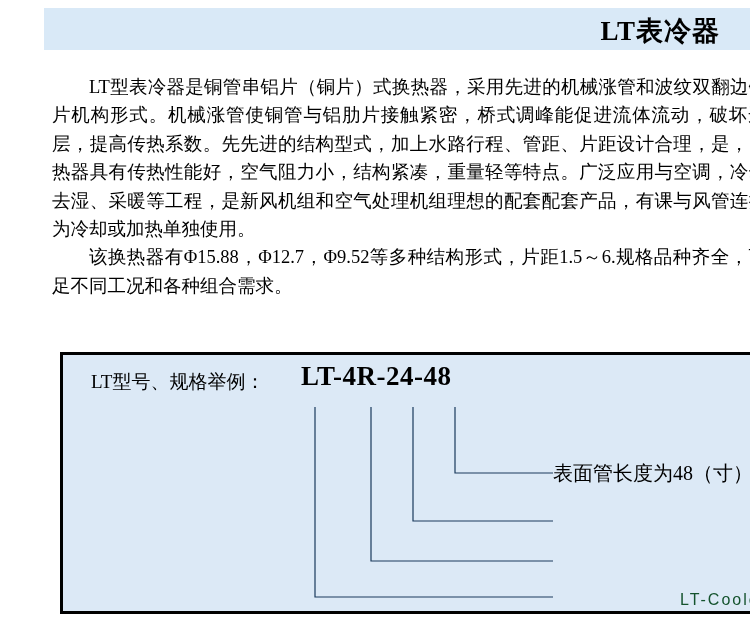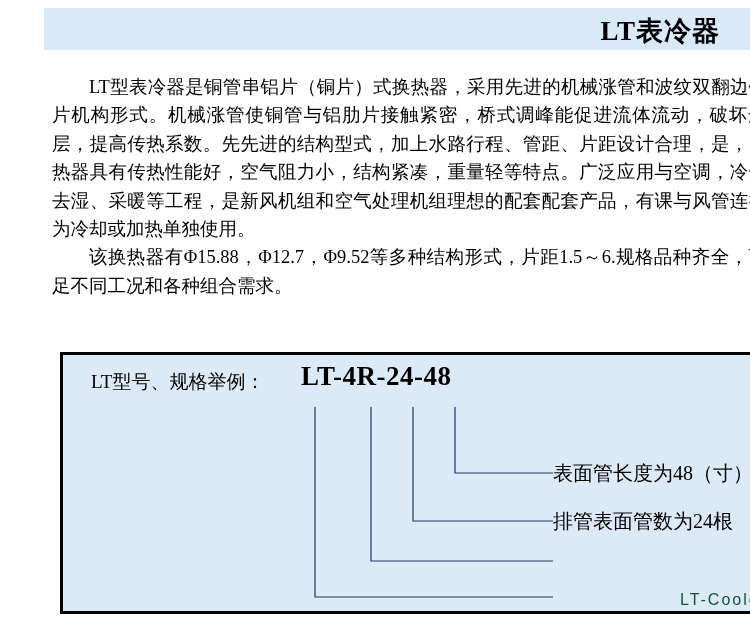--- a/index.html
+++ b/index.html
@@ -140,18 +140,17 @@
 
       <polyline points="308,52 308,206 490,206" fill="none" stroke="#1a3a5c" stroke-width="1.2"></polyline>
 
       <polyline points="252,52 252,242 490,242" fill="none" stroke="#1a3a5c" stroke-width="1.2"></polyline>
     </svg>
 
     <div class="example-label">LT型号、规格举例：</div>
     <div class="example-code">LT-4R-24-48</div>
 
     <div class="callout c1">表面管长度为48（寸）</div>
-    <div class="callout c2">排管表面管数为24根</div>
 
     <div class="watermark">LT-Cooler</div>
   </div>
 
 </div>
 
 </body></html>

